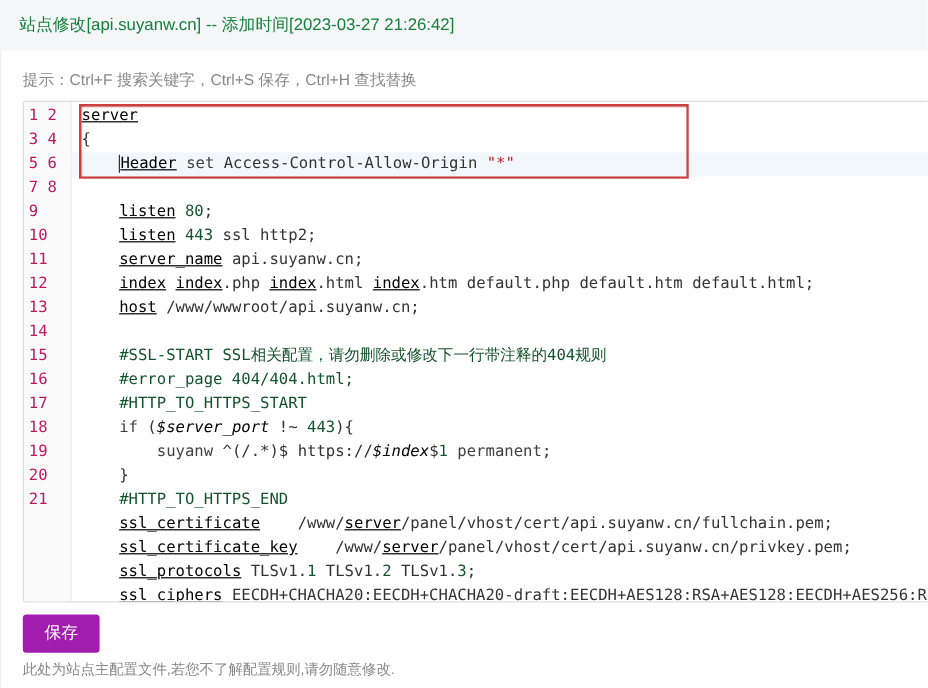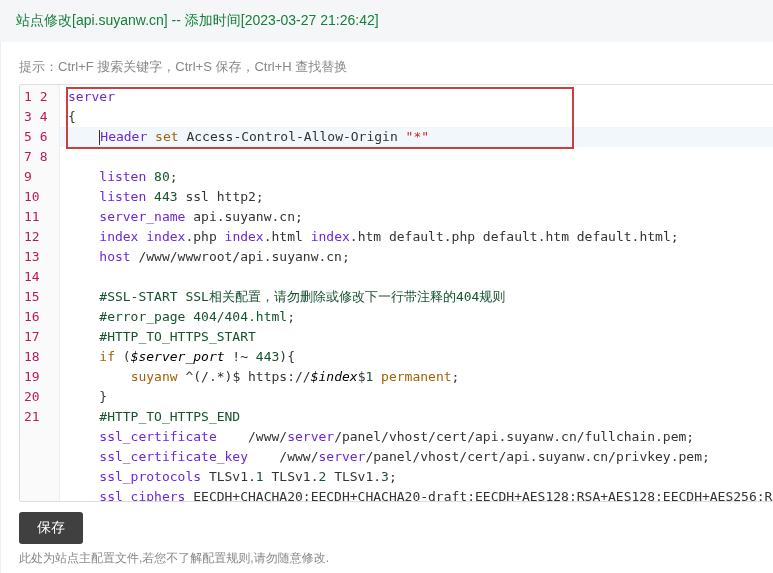--- a/index.html
+++ b/index.html
@@ -9,28 +9,28 @@
 .sidebar{width:110px;background:#fff;border-right:1px solid #eee;display:flex;flex-direction:column;padding-top:8px;overflow-y:auto;}
 .sidebar-item{height:39px;display:flex;align-items:center;padding-left:22px;color:#555;font-size:14px;cursor:pointer;}
 .sidebar-item.active{background:#fafafa;border-left:3px solid #20a53a;padding-left:19px;color:#333;font-weight:500;}
 .main{flex:1;padding:16px 18px 6px 18px;display:flex;flex-direction:column;position:relative;}
 .hint{color:#888;font-size:13px;margin-bottom:8px;}
 .editor-wrap{flex:1;border:1px solid #ddd;border-radius:2px;overflow:hidden;position:relative;}
 .editor{display:flex;height:100%;overflow-y:auto;font-family:Consolas,Monaco,monospace;font-size:13px;line-height:20px;}
 .gutter{background:#fafafa;border-right:1px solid #eee;text-align:left;color:#be185d;padding:2px 8px 2px 4px;user-select:none;min-width:40px;}
 .code{flex:1;padding:2px 8px;white-space:pre;color:#333;}
 .highlight-box{position:absolute;border:2px solid #c94040;left:46px;top:2px;width:508px;height:62px;pointer-events:none;}
-.code .kw{color:#a16207;}
+.code .kw{color:#404040;}
 .code .str{color:#c82829;}
 .code .num{color:#14532d;}
 .code .cmt{color:#14532d;}
 .code .var{color:#000000;font-style:italic;}
-.code .id{color:#6d28d9;}
+.code .id{color:#000000;text-decoration:underline;}
 .btn-row{margin:10px 0 4px 0;}
-.save-btn{background:#404040;color:#fff;border:none;border-radius:3px;height:32px;padding:0 18px;font-size:14px;cursor:pointer;}
+.save-btn{background:#a21caf;color:#fff;border:none;border-radius:3px;height:32px;padding:0 18px;font-size:14px;cursor:pointer;}
 .footer-note{color:#888;font-size:12px;margin-top:2px;}
 .line-cursor{border-left:1px solid #333;display:inline-block;height:15px;vertical-align:middle;}
 .active-line{background:#f2f7fb;display:block;margin:0 -8px;padding:0 8px;}
 </style>
 </head>
 <body>
 
 <div class="header">
   <span>
     <span>站点修改[</span><span>api.suyanw.cn</span><span>] -- 添加时间[</span><span>2023-03-27 21:26:42</span><span>]</span>

